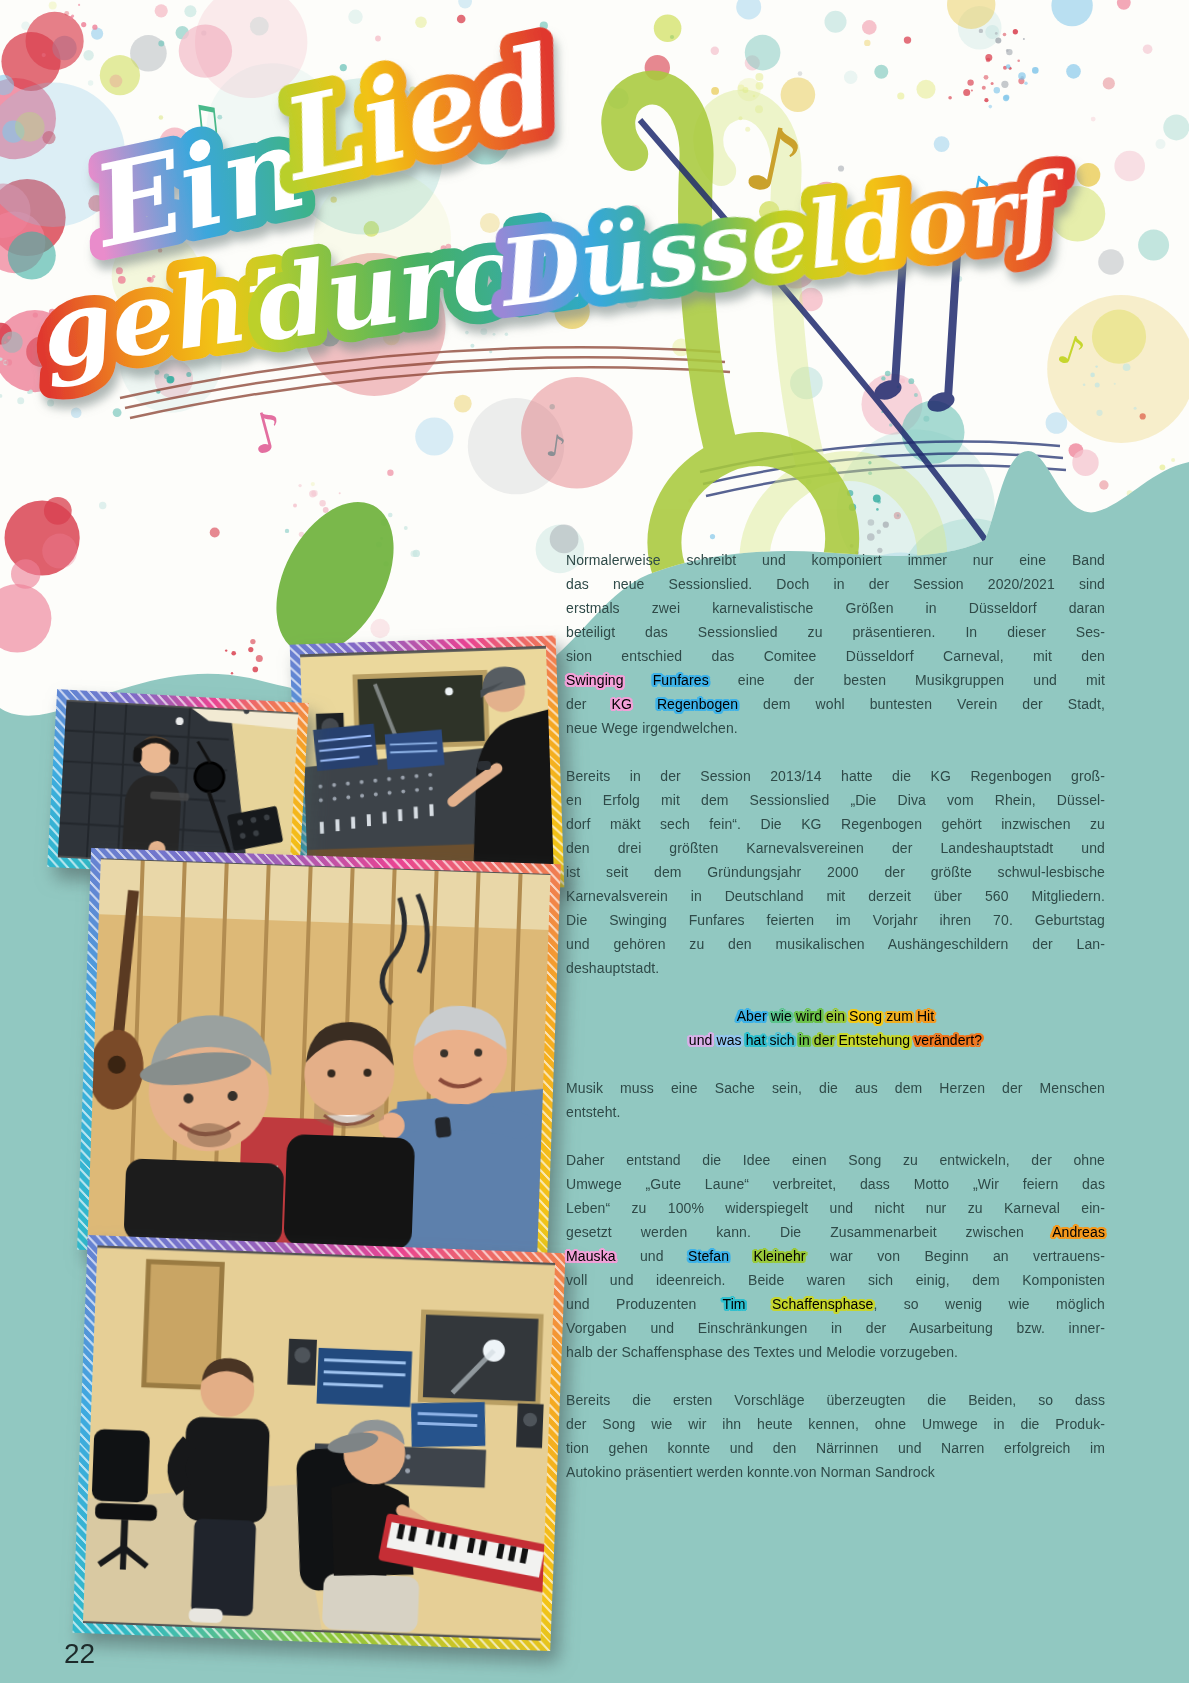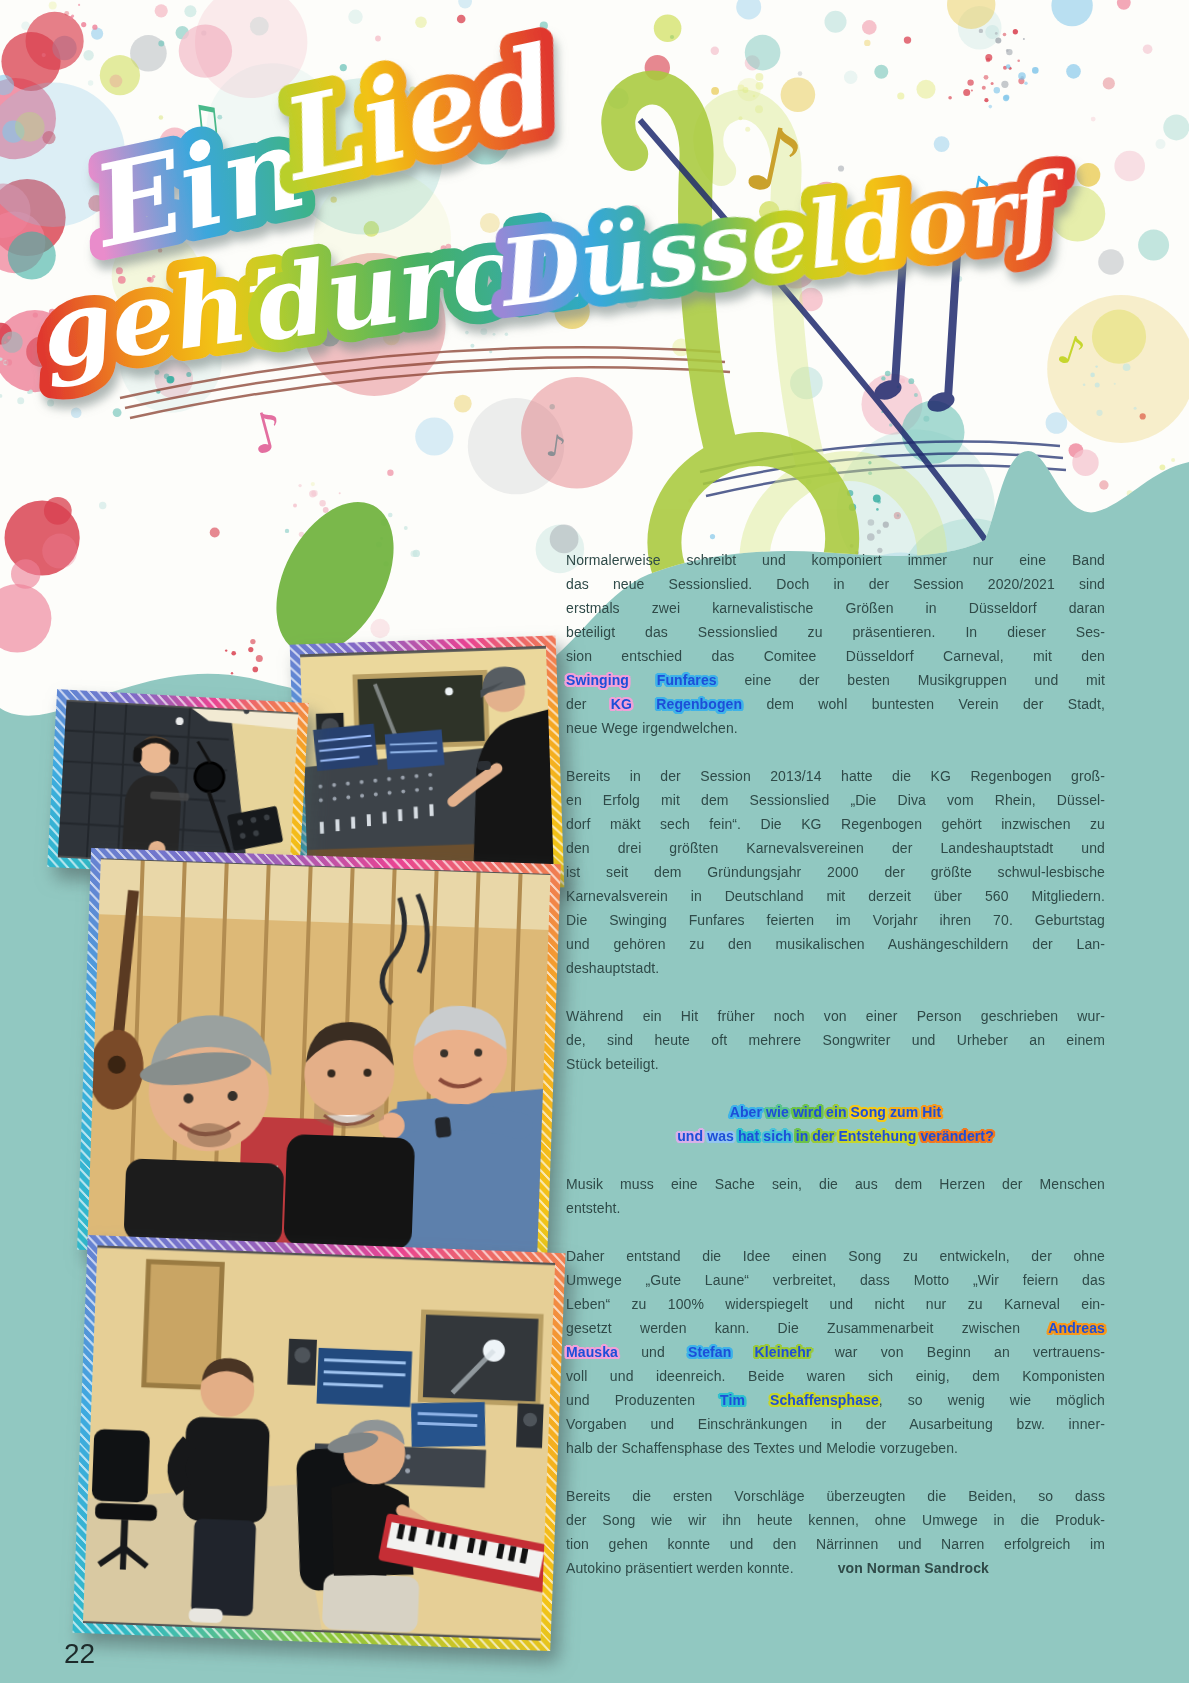--- a/index.html
+++ b/index.html
@@ -41,28 +41,28 @@
   #article{
     position:absolute;left:566px;top:548px;width:539px;z-index:6;
     color:var(--ink);font-size:14px;line-height:24px;letter-spacing:.1px;
   }
   .para{margin:0 0 24px 0;}
   .line{text-align:justify;text-align-last:justify;white-space:nowrap;}
   .line.last{text-align-last:left;}
   .line.q{text-align:left;text-align-last:center;font-weight:bold;}
   .line.split{display:flex;justify-content:flex-start;white-space:nowrap;}
   .hl{
-    color:#1d4ed8;font-weight:bold;
+    color:#000000;font-weight:normal;
     text-shadow:
       2.1px 0 0 var(--oc), -2.1px 0 0 var(--oc), 0 2.1px 0 var(--oc), 0 -2.1px 0 var(--oc),
       1.5px 1.5px 0 var(--oc), -1.5px 1.5px 0 var(--oc), 1.5px -1.5px 0 var(--oc), -1.5px -1.5px 0 var(--oc),
       2.3px 1px 0 var(--oc), -2.3px 1px 0 var(--oc), 2.3px -1px 0 var(--oc), -2.3px -1px 0 var(--oc),
       1px 2.3px 0 var(--oc), -1px 2.3px 0 var(--oc), 1px -2.3px 0 var(--oc), -1px -2.3px 0 var(--oc);
   }
-  .byline{font-weight:bold;margin-left:44px;}
+  .byline{font-weight:normal;}
   #page-number{
     position:absolute;left:64px;top:1638px;z-index:6;
     color:#1d2a2a;font-size:28px;
   }
 </style>
 </head>
 <body>
 
 <svg id="header-art" width="1189" height="800" viewBox="0 0 1189 800">
   <defs>
@@ -794,25 +794,20 @@
       <div class="line">en Erfolg mit dem Sessionslied „Die Diva vom Rhein, Düssel-</div>
       <div class="line">dorf mäkt sech fein“. Die KG Regenbogen gehört inzwischen zu</div>
       <div class="line">den drei größten Karnevalsvereinen der Landeshauptstadt und</div>
       <div class="line">ist seit dem Gründungsjahr 2000 der größte schwul-lesbische</div>
       <div class="line">Karnevalsverein in Deutschland mit derzeit über 560 Mitgliedern.</div>
       <div class="line">Die Swinging Funfares feierten im Vorjahr ihren 70. Geburtstag</div>
       <div class="line">und gehören zu den musikalischen Aushängeschildern der Lan-</div>
       <div class="line last">deshauptstadt.</div>
     </div>
     <div class="para">
-      <div class="line">Während ein Hit früher noch von einer Person geschrieben wur-</div>
-      <div class="line">de, sind heute oft mehrere Songwriter und Urheber an einem</div>
-      <div class="line last">Stück beteiligt.</div>
-    </div>
-    <div class="para">
       <div class="line q"><span class="hl" style="--oc: #3fb3e8;">Aber</span> <span class="hl" style="--oc: #5bc48e;">wie</span> <span class="hl" style="--oc: #6cc24a;">wird</span> <span class="hl" style="--oc: #9ac93a;">ein</span> <span class="hl" style="--oc: #f3c91a;">Song</span> <span class="hl" style="--oc: #f0b021;">zum</span> <span class="hl" style="--oc: #f5991e;">Hit</span></div>
       <div class="line q last"><span class="hl" style="--oc: #d9b0e8;">und</span> <span class="hl" style="--oc: #93c6ee;">was</span> <span class="hl" style="--oc: #2fc0cf;">hat</span> <span class="hl" style="--oc: #49c3d8;">sich</span> <span class="hl" style="--oc: #6cc24a;">in</span> <span class="hl" style="--oc: #9ac93a;">der</span> <span class="hl" style="--oc: #c6d62e;">Entstehung</span> <span class="hl" style="--oc: #f07820;">verändert?</span></div>
     </div>
     <div class="para">
       <div class="line">Musik muss eine Sache sein, die aus dem Herzen der Menschen</div>
       <div class="line last">entsteht.</div>
     </div>
     <div class="para">
       <div class="line">Daher entstand die Idee einen Song zu entwickeln, der ohne</div>
       <div class="line">Umwege „Gute Laune“ verbreitet, dass Motto „Wir feiern das</div>

